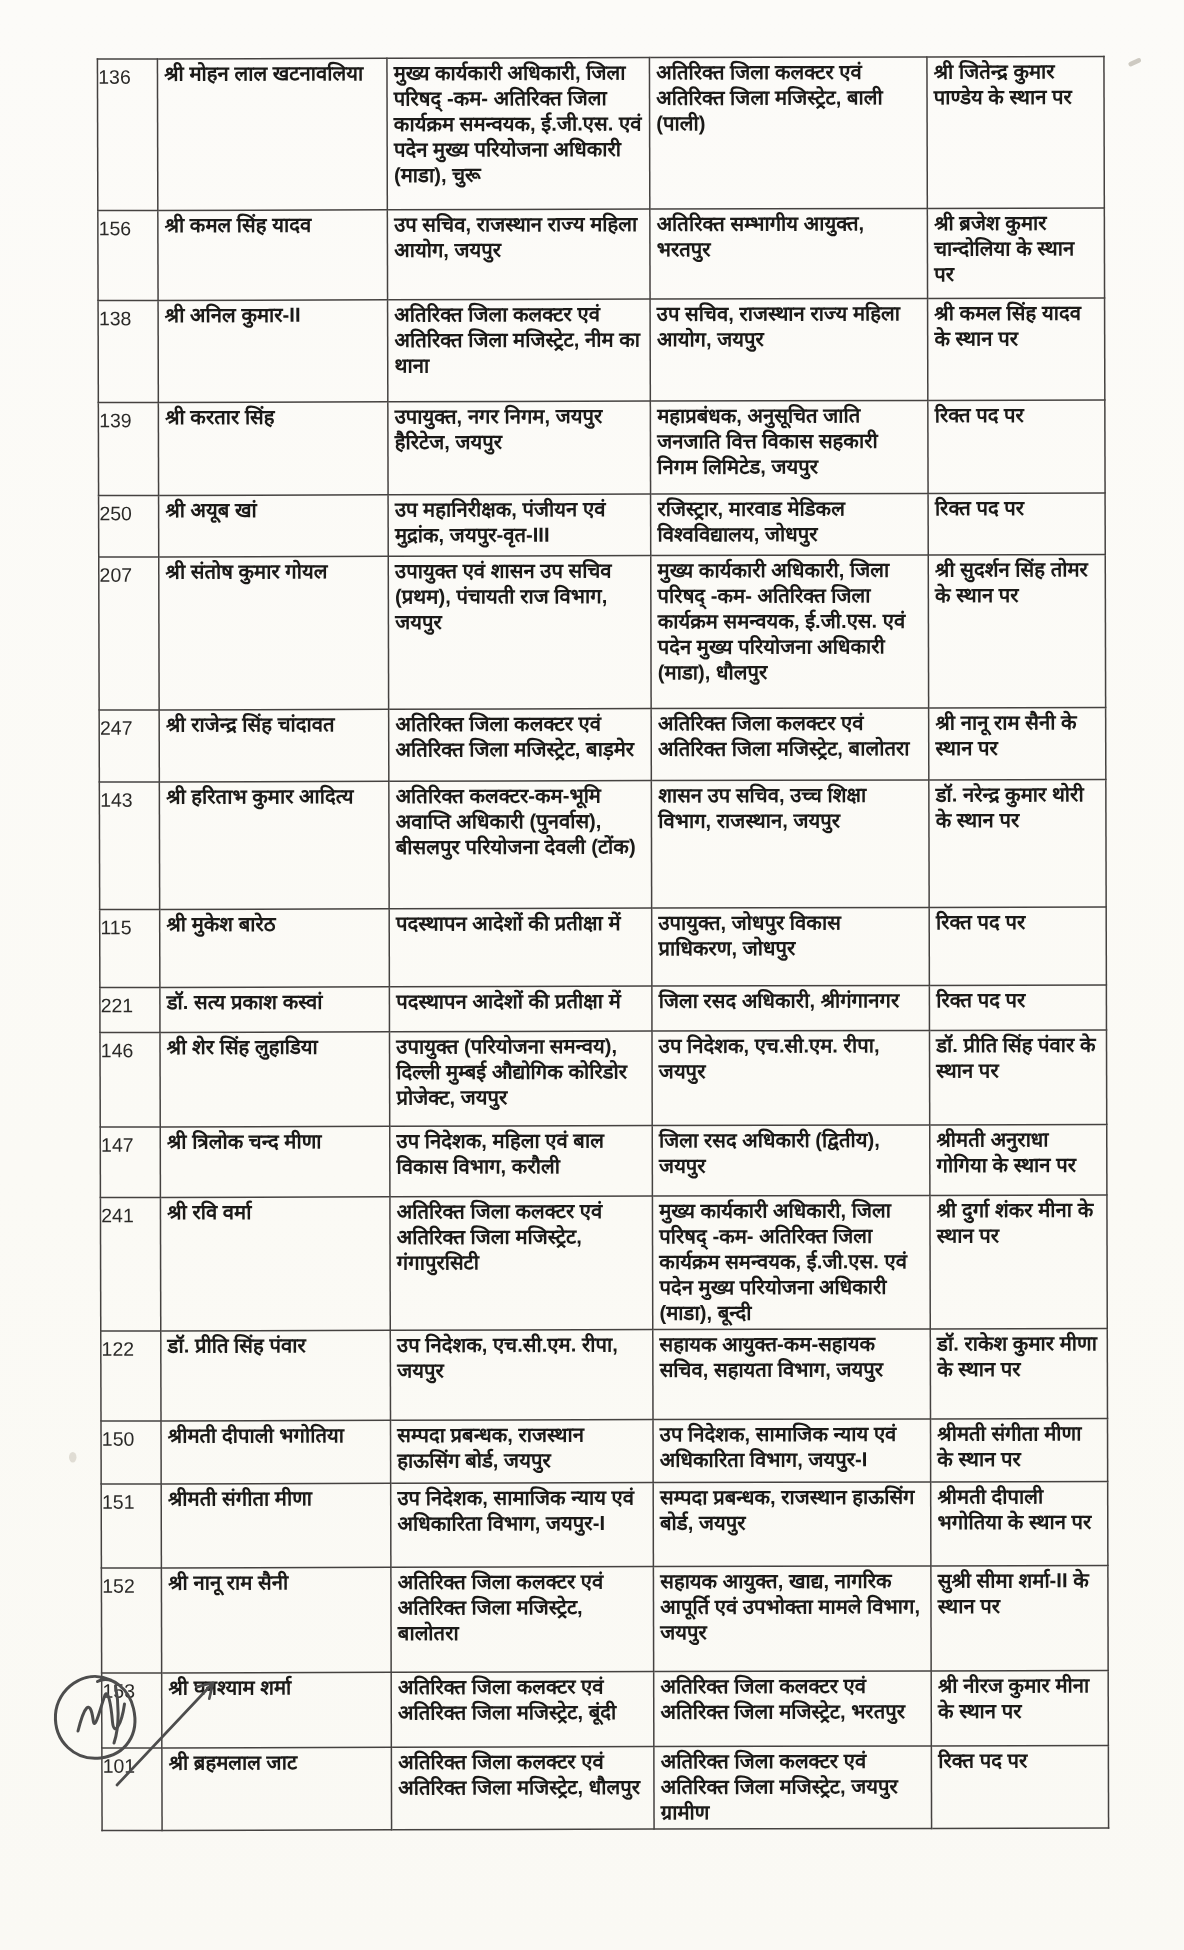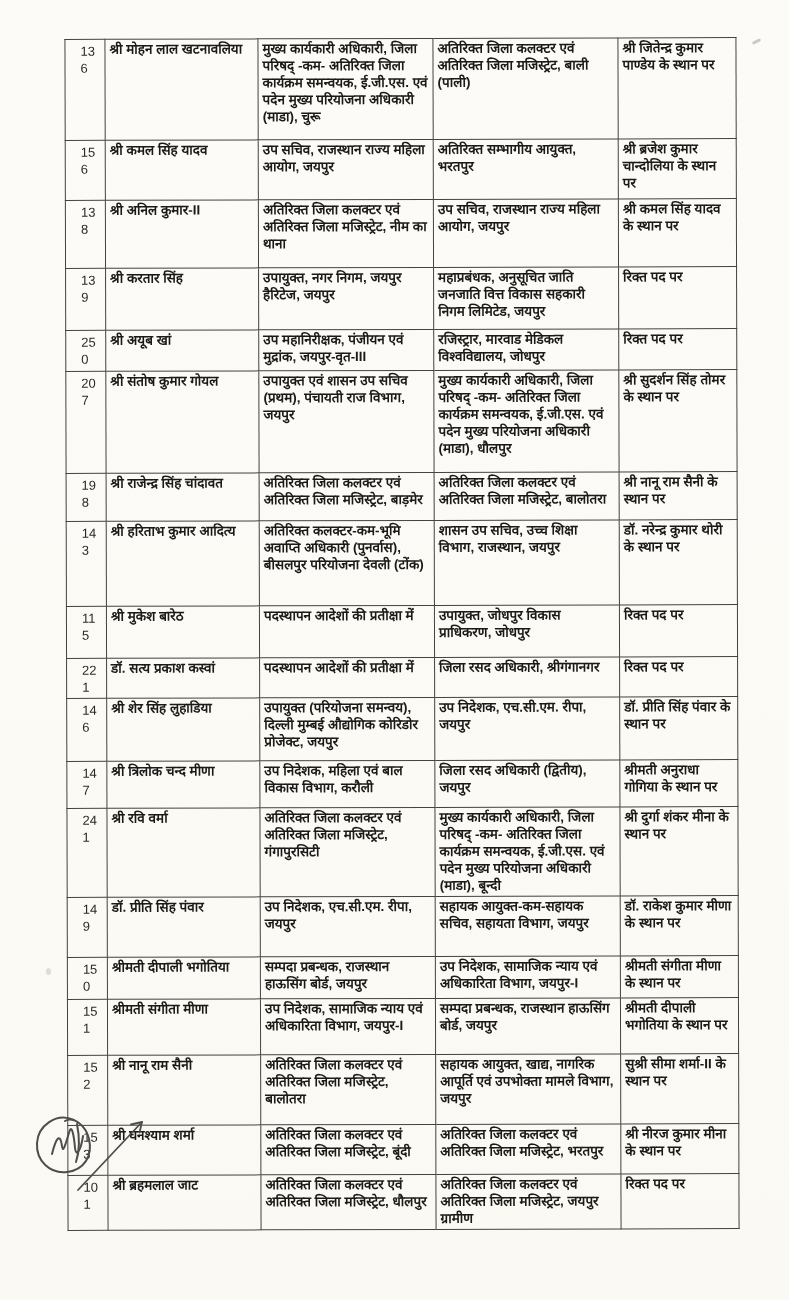--- a/index.html
+++ b/index.html
@@ -29,21 +29,21 @@
     color:#1b1a18;
     font-weight:600;
     letter-spacing:0;
     word-break:break-word;
   }
   table.doc-table td.c-sn{
     font-weight:400;
     font-size:13px;
     color:#2b2a28;
     padding-top:3px;
-    padding-left:15px;
+    padding-left:0;
   }
   
   tr:nth-child(1)  td{height:95px}
   tr:nth-child(2)  td{height:54px}
   tr:nth-child(3)  td{height:62px}
   tr:nth-child(4)  td{height:56px}
   tr:nth-child(5)  td{height:35px}
   tr:nth-child(6)  td{height:96px}
   tr:nth-child(7)  td{height:42px}
   tr:nth-child(8)  td{height:79px}
@@ -120,21 +120,21 @@
           <td class="c-remark">रिक्त पद पर</td>
         </tr>
         <tr>
           <td class="c-sn">207</td>
           <td class="c-name">श्री संतोष कुमार गोयल</td>
           <td class="c-from">उपायुक्त एवं शासन उप सचिव (प्रथम), पंचायती राज विभाग, जयपुर</td>
           <td class="c-to">मुख्य कार्यकारी अधिकारी, जिला परिषद् -कम- अतिरिक्त जिला कार्यक्रम समन्वयक, ई.जी.एस. एवं पदेन मुख्य परियोजना अधिकारी (माडा), धौलपुर</td>
           <td class="c-remark">श्री सुदर्शन सिंह तोमर के स्थान पर</td>
         </tr>
         <tr>
-          <td class="c-sn">198</td>
+          <td class="c-sn">247</td>
           <td class="c-name">श्री राजेन्द्र सिंह चांदावत</td>
           <td class="c-from">अतिरिक्त जिला कलक्टर एवं अतिरिक्त जिला मजिस्ट्रेट, बाड़मेर</td>
           <td class="c-to">अतिरिक्त जिला कलक्टर एवं अतिरिक्त जिला मजिस्ट्रेट, बालोतरा</td>
           <td class="c-remark">श्री नानू राम सैनी के स्थान पर</td>
         </tr>
         <tr>
           <td class="c-sn">143</td>
           <td class="c-name">श्री हरिताभ कुमार आदित्य</td>
           <td class="c-from">अतिरिक्त कलक्टर-कम-भूमि अवाप्ति अधिकारी (पुनर्वास), बीसलपुर परियोजना देवली (टोंक)</td>
           <td class="c-to">शासन उप सचिव, उच्च शिक्षा विभाग, राजस्थान, जयपुर</td>
@@ -169,21 +169,21 @@
           <td class="c-remark">श्रीमती अनुराधा गोगिया के स्थान पर</td>
         </tr>
         <tr>
           <td class="c-sn">241</td>
           <td class="c-name">श्री रवि वर्मा</td>
           <td class="c-from">अतिरिक्त जिला कलक्टर एवं अतिरिक्त जिला मजिस्ट्रेट, गंगापुरसिटी</td>
           <td class="c-to">मुख्य कार्यकारी अधिकारी, जिला परिषद् -कम- अतिरिक्त जिला कार्यक्रम समन्वयक, ई.जी.एस. एवं पदेन मुख्य परियोजना अधिकारी (माडा), बून्दी</td>
           <td class="c-remark">श्री दुर्गा शंकर मीना के स्थान पर</td>
         </tr>
         <tr>
-          <td class="c-sn">149</td>
+          <td class="c-sn">122</td>
           <td class="c-name">डॉ. प्रीति सिंह पंवार</td>
           <td class="c-from">उप निदेशक, एच.सी.एम. रीपा, जयपुर</td>
           <td class="c-to">सहायक आयुक्त-कम-सहायक सचिव, सहायता विभाग, जयपुर</td>
           <td class="c-remark">डॉ. राकेश कुमार मीणा के स्थान पर</td>
         </tr>
         <tr>
           <td class="c-sn">150</td>
           <td class="c-name">श्रीमती दीपाली भगोतिया</td>
           <td class="c-from">सम्पदा प्रबन्धक, राजस्थान हाऊसिंग बोर्ड, जयपुर</td>
           <td class="c-to">उप निदेशक, सामाजिक न्याय एवं अधिकारिता विभाग, जयपुर-I</td>

